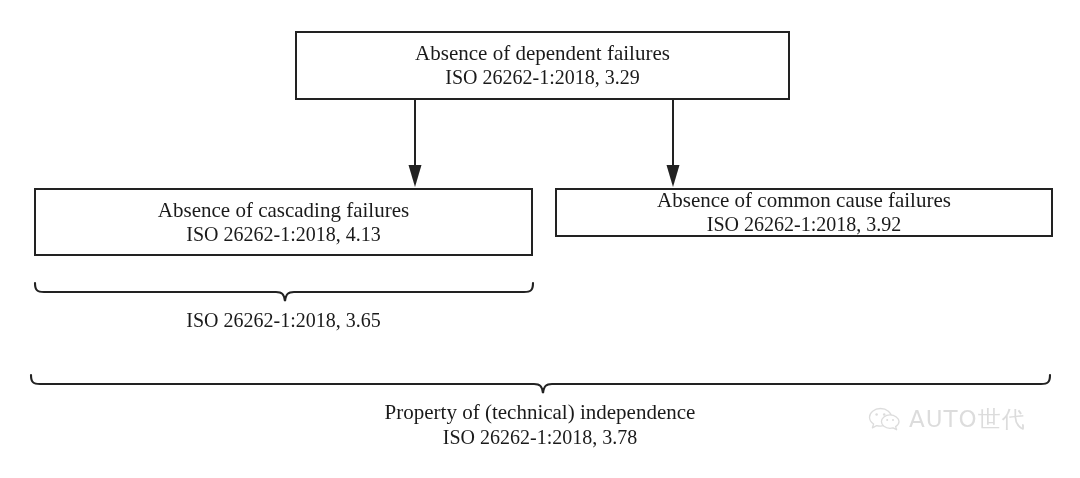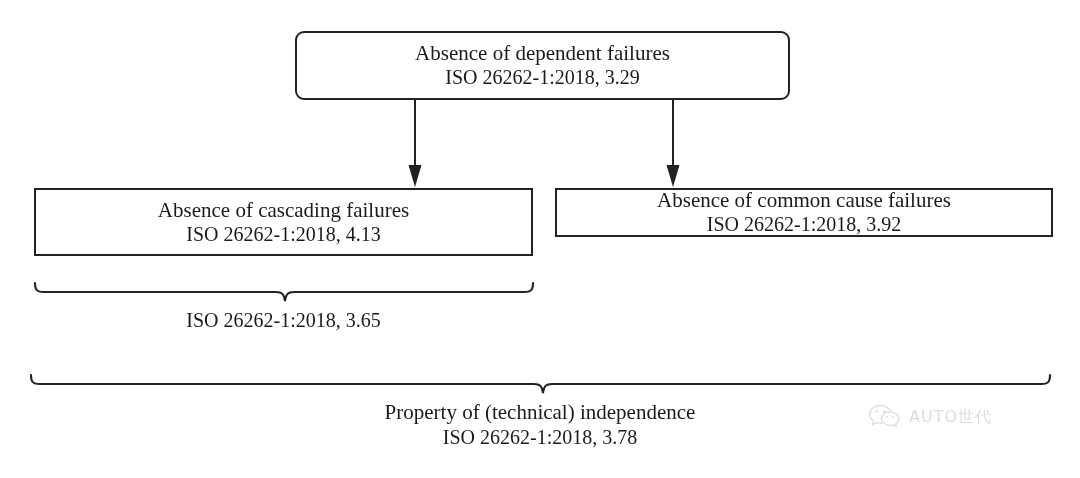--- a/index.html
+++ b/index.html
@@ -26,21 +26,21 @@
     display: flex;
     flex-direction: column;
     align-items: center;
     justify-content: center;
     text-align: center;
     line-height: 1.18;
   }
   .node-line-1 { font-size: 21px; }
   .node-line-2 { font-size: 20px; }
 
-  #box-top      { left: 295px; top: 31px;  width: 495px; height: 69px; border-radius: 9px; }
+  #box-top      { left: 295px; top: 31px;  width: 495px; height: 69px; }
   #box-cascading{ left: 34px;  top: 188px; width: 499px; height: 68px; }
   #box-common   { left: 555px; top: 188px; width: 498px; height: 49px; }
 
   
   .arrow-svg {
     position: absolute;
     overflow: visible;
   }
 
   
@@ -74,21 +74,21 @@
     position: absolute;
     left: 868px;
     top: 404px;
     display: flex;
     align-items: center;
     gap: 7px;
     opacity: 0.30;
   }
   #watermark .wm-text {
     font-family: "DejaVu Sans", sans-serif;
-    font-size: 16px;
+    font-size: 23px;
     letter-spacing: 1px;
     color: #8d8d8d;
     white-space: nowrap;
   }
 </style>
 </head>
 <body>
 
 <div id="canvas">
 

